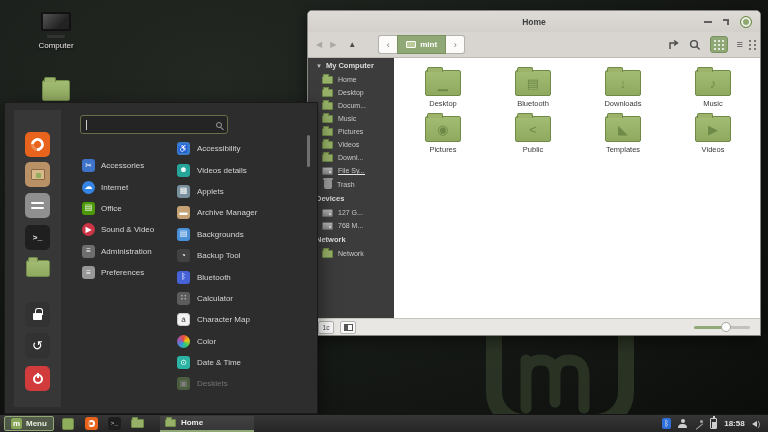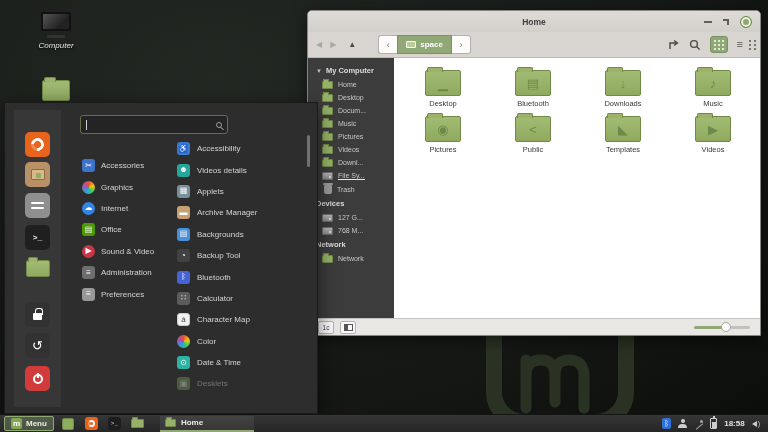--- a/index.html
+++ b/index.html
@@ -3,21 +3,21 @@
 <meta charset="utf-8">
 <style>
   * { margin:0; padding:0; box-sizing:border-box; }
   html,body { width:768px; height:432px; overflow:hidden; }
   body {
     position:relative;
     font-family:"Liberation Sans", sans-serif;
     background: radial-gradient(ellipse at 28% 18%, #232823 0%, #181c18 50%, #0b0d0b 100%);
   }
   
-  .desk-icon { position:absolute; width:64px; text-align:center;font-style:italic; }
+  .desk-icon { position:absolute; width:64px; text-align:center; }
   .monitor { width:30px; height:19px; margin:0 auto; background:linear-gradient(135deg,#555 0%,#222 70%); border:2px solid #111; border-radius:2px; }
   .monitor-stand { width:8px; height:4px; margin:0 auto; background:#222; }
   .monitor-base { width:18px; height:3px; margin:0 auto; background:#333; border-radius:1px; }
   .desk-label { margin-top:3px; font-size:8px; color:#e6e6e6; text-shadow:0 1px 2px #000; }
   .folder { position:relative; background:linear-gradient(#a3bc74,#8fa95f); border:1px solid #6f8a46; border-radius:2px; }
   .folder::before { content:""; position:absolute; top:-4px; left:1px; width:40%; height:4px;
     background:#9db36b; border:1px solid #6f8a46; border-bottom:none; border-radius:2px 2px 0 0; }
   .folder .fglyph { position:absolute; inset:0; display:flex; align-items:center; justify-content:center;
     color:#6d8a48; font-size:13px; line-height:1; }
   
@@ -52,21 +52,21 @@
   .tb-ic { display:flex; align-items:center; justify-content:center; }
   .grid-btn { width:18px; height:17px; background:#8fa876; border:1px solid #7a9160; border-radius:3px;
     display:flex; align-items:center; justify-content:center; }
   .dots9 { width:2px; height:2px; background:#fff; border-radius:50%;
     box-shadow:4px 0 0 #fff,8px 0 0 #fff,0 4px 0 #fff,4px 4px 0 #fff,8px 4px 0 #fff,0 8px 0 #fff,4px 8px 0 #fff,8px 8px 0 #fff;
     margin:-8px 0 0 -8px; }
   .list-ic { font-size:11px; color:#555; line-height:1; }
   .compact-ic { width:2px; height:2px; background:#555; border-radius:50%;
     box-shadow:5px 0 0 #555,0 4px 0 #555,5px 4px 0 #555,0 8px 0 #555,5px 8px 0 #555; margin:-8px 0 0 -5px; }
   .win-content { flex:1; display:flex; min-height:0; }
-  .fm-sidebar { width:86px; background:#3c3c3c; padding-top:5px; overflow:hidden; flex:0 0 auto; }
+  .fm-sidebar { width:86px; background:#3c3c3c; overflow:hidden; flex:0 0 auto; }
   .sb-header { display:flex; align-items:center; gap:4px; padding:3px 0 3px 8px; font-size:7.5px; font-weight:bold; color:#dcdcdc; }
   .sb-tri { font-size:6px; color:#bbb; }
   .sb-item { display:flex; align-items:center; gap:5px; padding:2.5px 0 2.5px 14px; font-size:7px; color:#c8c8c8; }
   .sb-item .lbl.ul { border-bottom:1px solid #e8e8e8; }
   .mini-folder { width:11px; height:8px; background:#97b168; border:1px solid #6f8a46; border-radius:1px; position:relative; flex:0 0 auto; }
   .mini-folder::before { content:""; position:absolute; top:-3px; left:0; width:4px; height:2px; background:#97b168; border:1px solid #6f8a46; border-bottom:none; }
   .mini-drive { width:11px; height:8px; background:linear-gradient(#b5b5b5,#8c8c8c); border:1px solid #6e6e6e; border-radius:1px; position:relative; flex:0 0 auto; }
   .mini-drive::after { content:""; position:absolute; right:1px; bottom:1px; width:2px; height:2px; background:#e8e8e8; border-radius:50%; }
   .mini-trash { width:8px; height:9px; background:#9a9a9a; border-radius:1px 1px 2px 2px; position:relative; margin-left:2px; flex:0 0 auto; }
   .mini-trash::before { content:""; position:absolute; top:-2px; left:-1px; right:-1px; height:2px; background:#9a9a9a; border-radius:1px; }
@@ -189,21 +189,21 @@
     </span>
   </div>
   <div class="toolbar">
     <span class="nav-arrow dim">◀</span>
     <span class="nav-arrow dim">▶</span>
     <span class="nav-arrow dark" style="margin-left:4px;">▲</span>
     <span class="bc-group">
       <span class="bc-btn bc-prev">‹</span>
       <span class="bc-current">
         <span class="bc-folder"></span>
-        <span>space</span>
+        <span>mint</span>
       </span>
       <span class="bc-btn bc-next">›</span>
     </span>
     <span class="toolbar-right">
       <span class="tb-ic">
         <svg width="12" height="11" viewBox="0 0 12 11">
             <path d="M2,10 V4 H8 M6,1.5 L9.5,4 L6,6.5" fill="none" stroke="#4a4a4a" stroke-width="1.4"></path>
           </svg>
       </span>
       <span class="tb-ic">
@@ -375,24 +375,20 @@
       </div>
     </div>
   <div class="menu-search">
     <span class="cursor"></span>
     <span class="search-mag"></span>
   </div>
   <div class="cat-list" id="cat-list">
       <div class="cat-row">
         <span class="sq-ic" style="background: rgb(61, 115, 200);">✂</span>
         <span class="cat-label">Accessories</span>
-      </div>
-      <div class="cat-row">
-        <span class="sq-ic conic"></span>
-        <span class="cat-label">Graphics</span>
       </div>
       <div class="cat-row">
         <span class="sq-ic round" style="background: rgb(53, 132, 228);">☁</span>
         <span class="cat-label">Internet</span>
       </div>
       <div class="cat-row">
         <span class="sq-ic" style="background: rgb(78, 154, 6);">▤</span>
         <span class="cat-label">Office</span>
       </div>
       <div class="cat-row">

